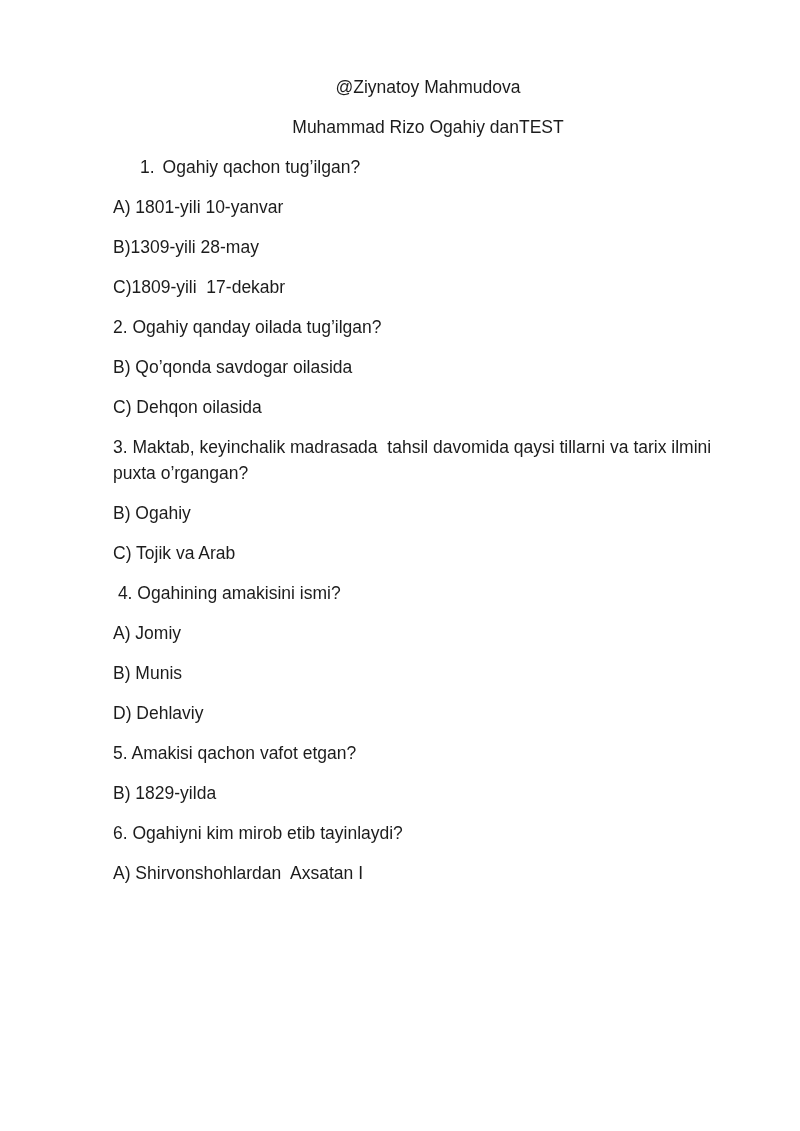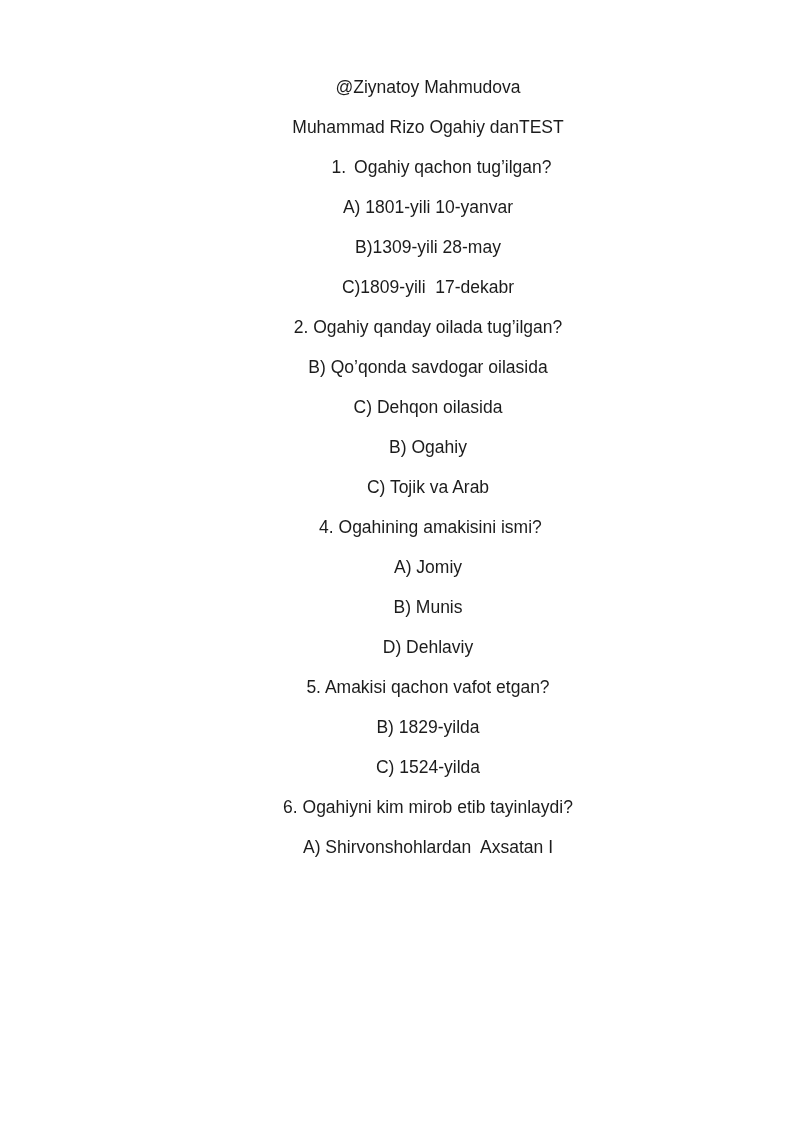--- a/index.html
+++ b/index.html
@@ -17,21 +17,20 @@
     overflow: hidden;
     font-family: "Liberation Sans", sans-serif;
     font-size: 17.5px;
     color: #1c1c1c;
     border-radius: 29px;
   }
   .page p {
     margin: 0 0 14px 0;
     line-height: 26px;
     white-space: pre-wrap;
-    text-align: center;
   }
   .page p.center {
     text-align: center;
   }
   .page p.numbered-first {
     padding-left: 27px;
   }
   .numbered-first .qnum {
     display: inline-block;
     margin-right: 8px;
@@ -47,28 +46,29 @@
 
   <p class="numbered-first"><span class="qnum">1.</span><span>Ogahiy qachon tug’ilgan?</span></p>
   <p>A) 1801-yili 10-yanvar</p>
   <p>B)1309-yili 28-may</p>
   <p>C)1809-yili  17-dekabr</p>
 
   <p>2. Ogahiy qanday oilada tug’ilgan?</p>
   <p>B) Qo’qonda savdogar oilasida</p>
   <p>C) Dehqon oilasida</p>
 
+  <p>3. Maktab, keyinchalik madrasada  tahsil davomida qaysi tillarni va tarix ilmini
+puxta o’rgangan?</p>
   <p>B) Ogahiy</p>
   <p>C) Tojik va Arab</p>
 
   <p> 4. Ogahining amakisini ismi?</p>
   <p>A) Jomiy</p>
   <p>B) Munis</p>
   <p>D) Dehlaviy</p>
 
   <p>5. Amakisi qachon vafot etgan?</p>
   <p>B) 1829-yilda</p>
-  <p>C) 1524-yilda</p>
 
   <p>6. Ogahiyni kim mirob etib tayinlaydi?</p>
   <p>A) Shirvonshohlardan  Axsatan I</p>
 
 </div>
 
 </body></html>

